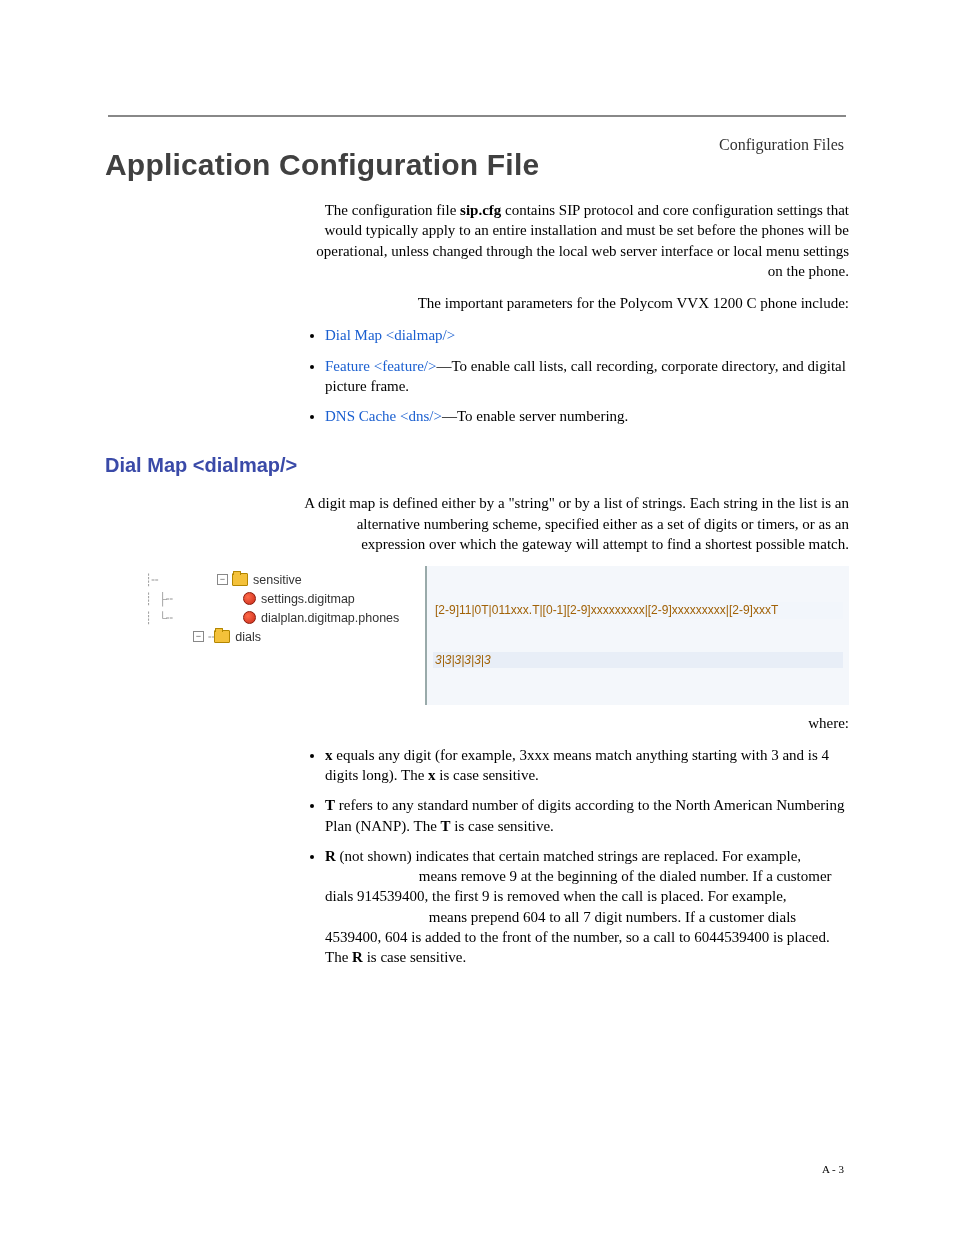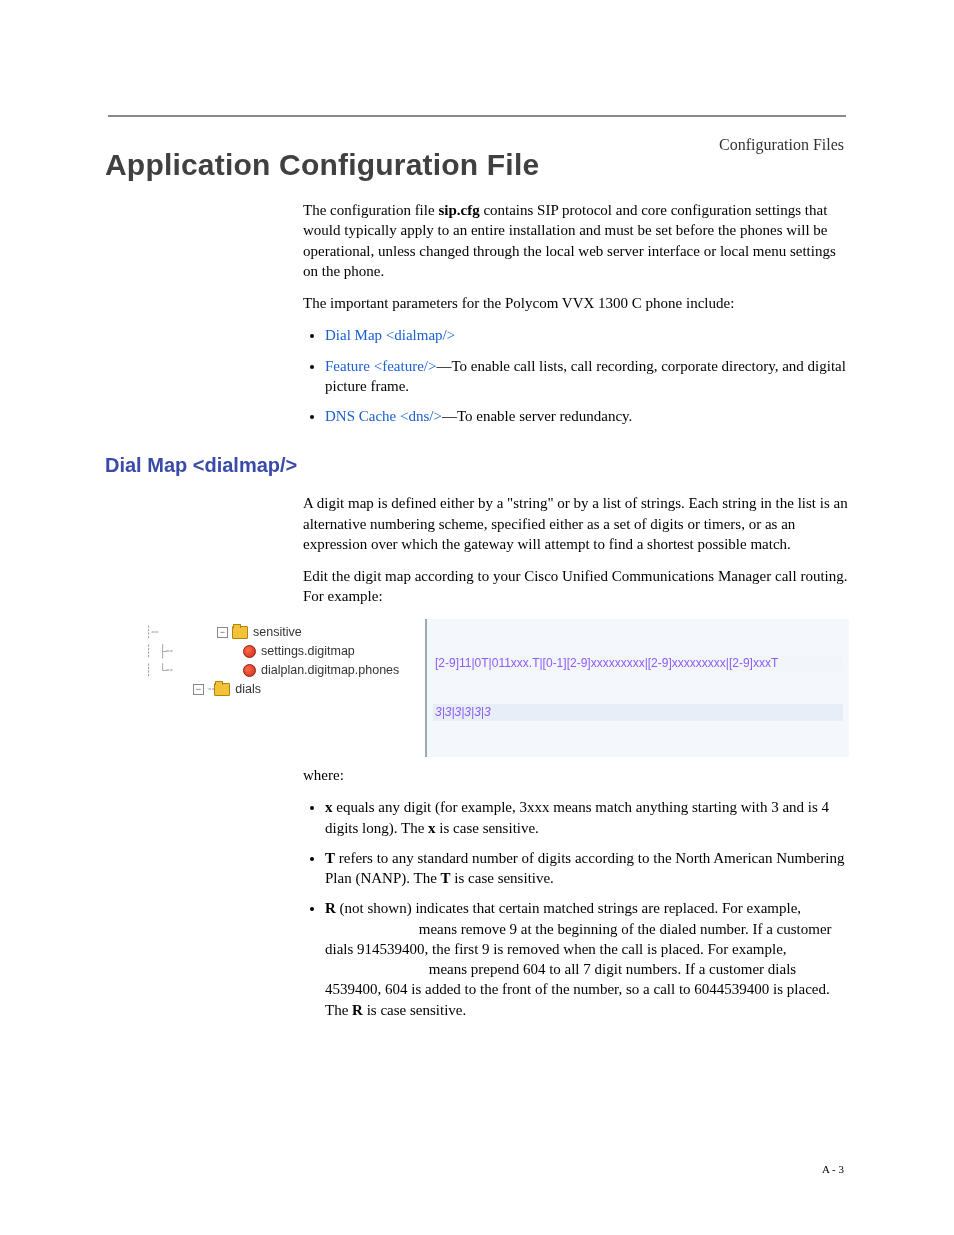--- a/index.html
+++ b/index.html
@@ -46,20 +46,21 @@
     font-size: 20px;
     color: #3a4aa8;
     margin: 28px 0 16px 0;
   }
   .body-block {
     margin-left: 198px;
   }
   .body-block p {
     margin: 0 0 12px 0;
     line-height: 1.35;
+    text-align: right;
   }
   .bullets {
     margin: 0 0 8px 0;
     padding-left: 22px;
   }
   .bullets li {
     margin-bottom: 10px;
     line-height: 1.35;
   }
   .link {
@@ -107,21 +108,21 @@
   }
   .tree-lines {
     color: #999; font-size: 12px; letter-spacing: -1px;
   }
   .tree-right {
     flex: 1;
     border-left: 2px solid #9aa;
     padding: 4px 6px;
     font-family: Verdana, Arial, sans-serif;
     font-size: 12px;
-    color: #8b5cf6;
+    color: #a16207;
     background: linear-gradient(#f4f7fb, #f4f7fb);
     line-height: 1.35;
     white-space: pre-wrap;
     word-break: break-all;
   }
   .tree-right-box1 { background: #f2f6fb; padding: 0 2px; }
   .tree-right-box2 { background: #e8eef7; padding: 0 2px; margin-top: 1px; font-style: italic; }
   .footer-pg {
     position: absolute;
     bottom: 60px;
@@ -135,40 +136,39 @@
 <div class="page">
   <div class="header-right">Configuration Files</div>
   <div class="header-rule"></div>
 
   <h1>Application Configuration File</h1>
 
   <div class="body-block">
     <p>
       <span>The configuration file </span><b>sip.cfg</b><span> contains SIP protocol and core configuration settings that would typically apply to an entire installation and must be set before the phones will be operational, unless changed through the local web server interface or local menu settings on the phone.</span>
     </p>
-    <p>The important parameters for the Polycom VVX 1300 C phone include:</p>
+    <p>The important parameters for the Polycom VVX 1200 C phone include:</p>
 
     <ul class="bullets">
       <li>
         <span class="link">Dial Map &lt;dialmap/&gt;</span>
       </li>
       <li>
         <span class="link">Feature &lt;feature/&gt;</span><span>—To enable call lists, call recording, corporate directory, and digital picture frame.</span>
       </li>
       <li>
-        <span class="link">DNS Cache &lt;dns/&gt;</span><span>—To enable server redundancy.</span>
+        <span class="link">DNS Cache &lt;dns/&gt;</span><span>—To enable server numbering.</span>
       </li>
     </ul>
   </div>
 
   <h2>Dial Map &lt;dialmap/&gt;</h2>
 
   <div class="body-block">
     <p>A digit map is defined either by a "string" or by a list of strings. Each string in the list is an alternative numbering scheme, specified either as a set of digits or timers, or as an expression over which the gateway will attempt to find a shortest possible match.</p>
-    <p>Edit the digit map according to your Cisco Unified Communications Manager call routing. For example:</p>
   </div>
 
   <div class="tree-figure">
     <div class="tree-left">
       <div class="tree-row">
         <span class="tree-indent1"><span class="tree-lines">┊╌</span></span>
         <span class="boxminus">−</span>
         <span class="folder-icon"></span>
         <span>sensitive</span>
       </div>

